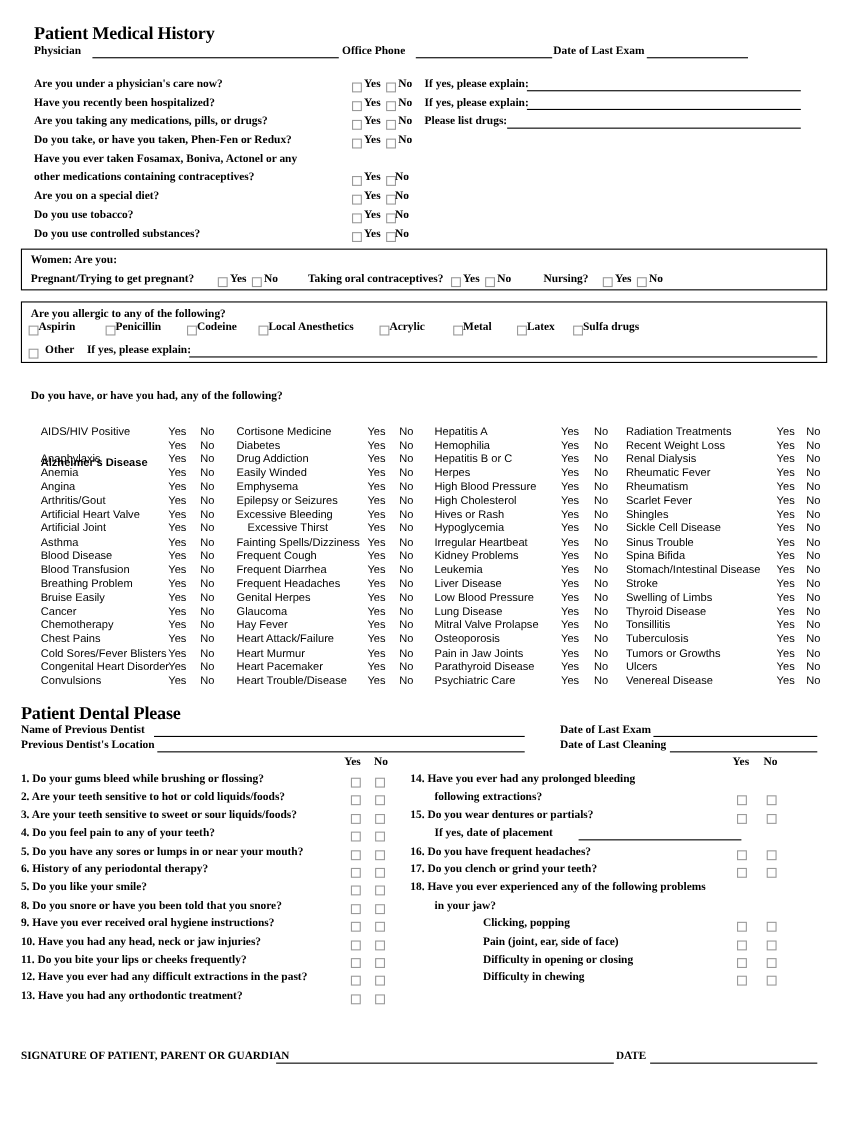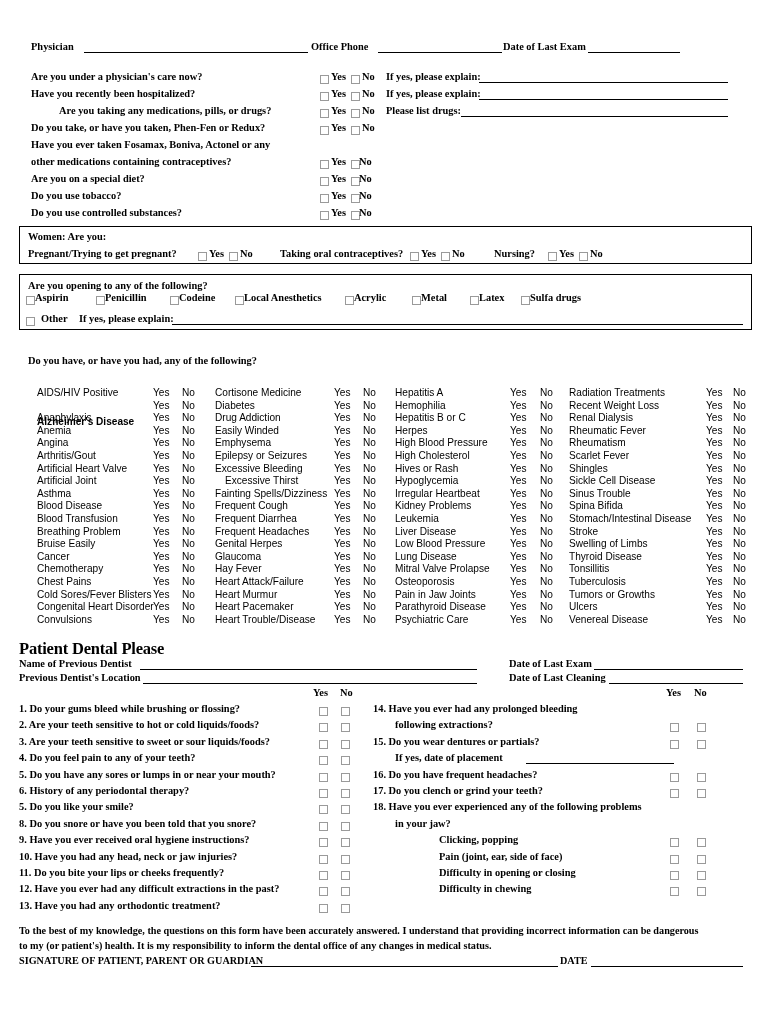--- a/index.html
+++ b/index.html
@@ -79,20 +79,21 @@
   }
 
   .dental-q { font-weight: bold; font-size: 10.4px; }
   .footer-t { font-weight: bold; font-size: 10.2px; }
 </style>
 </head>
 <body>
 
 <div class="page">
 
+  <div class="abs h1" style="left:31px; top:20px;">Patient Medical History</div>
 
   <div class="abs bold" style="left:31px; top:41px;">Physician</div>
   <div class="rule" style="left:84px; top:52px; width:224px;"></div>
 
   <div class="abs bold" style="left:311px; top:41px;">Office Phone</div>
   <div class="rule" style="left:378px; top:52px; width:124px;"></div>
 
   <div class="abs bold" style="left:503px; top:41px;">Date of Last Exam</div>
   <div class="rule" style="left:588px; top:52px; width:92px;"></div>
 
@@ -105,21 +106,21 @@
   <div class="rule" style="left:479px; top:82px; width:249px;"></div>
 
   <div class="abs q-label" style="left:31px; top:88px;">Have you recently been hospitalized?</div>
   <span class="cb abs" style="left:320px; top:92px;"></span>
   <div class="abs yn" style="left:331px; top:88px;">Yes</div>
   <span class="cb abs" style="left:351px; top:92px;"></span>
   <div class="abs yn" style="left:362px; top:88px;">No</div>
   <div class="abs bold" style="left:386px; top:88px;">If yes, please explain:</div>
   <div class="rule" style="left:479px; top:99px; width:249px;"></div>
 
-  <div class="abs q-label" style="left:31px; top:105px;margin-left:28px;">Are  you taking any medications, pills, or drugs?</div>
+  <div class="abs q-label" style="left:31px; top:105px;">Are  you taking any medications, pills, or drugs?</div>
   <span class="cb abs" style="left:320px; top:109px;"></span>
   <div class="abs yn" style="left:331px; top:105px;">Yes</div>
   <span class="cb abs" style="left:351px; top:109px;"></span>
   <div class="abs yn" style="left:362px; top:105px;">No</div>
   <div class="abs bold" style="left:386px; top:105px;">Please list drugs:</div>
   <div class="rule" style="left:461px; top:116px; width:267px;"></div>
 
   <div class="abs q-label" style="left:31px; top:122px;">Do you take, or have you taken, Phen-Fen or Redux?</div>
   <span class="cb abs" style="left:320px; top:126px;"></span>
   <div class="abs yn" style="left:331px; top:122px;">Yes</div>
@@ -166,21 +167,21 @@
   <span class="cb abs" style="left:441px; top:252px;"></span>
   <div class="abs yn" style="left:452px; top:248px;">No</div>
 
   <div class="abs bold" style="left:494px; top:248px;">Nursing?</div>
   <span class="cb abs" style="left:548px; top:252px;"></span>
   <div class="abs yn" style="left:559px; top:248px;">Yes</div>
   <span class="cb abs" style="left:579px; top:252px;"></span>
   <div class="abs yn" style="left:590px; top:248px;">No</div>
 
   <div class="box" style="left:19px; top:274px; width:733px; height:56px;"></div>
-  <div class="abs bold" style="left:28px; top:280px;">Are you opening to any of the following?</div>
+  <div class="abs bold" style="left:28px; top:280px;">Are you allergic to any of the following?</div>
 
   <span class="cb abs" style="left:26px; top:296px;"></span>
   <div class="abs bold" style="left:35px; top:292px;">Aspirin</div>
 
   <span class="cb abs" style="left:96px; top:296px;"></span>
   <div class="abs bold" style="left:105px; top:292px;">Penicillin</div>
 
   <span class="cb abs" style="left:170px; top:296px;"></span>
   <div class="abs bold" style="left:179px; top:292px;">Codeine</div>
 
@@ -532,20 +533,18 @@
       <span class="cb abs" style="left: 670px; top: 854.6px;"></span>
       <span class="cb abs" style="left: 697px; top: 854.6px;"></span>
       <div class="abs dental-q" style="left: 439px; top: 867px;">Difficulty in opening or closing</div>
       <span class="cb abs" style="left: 670px; top: 871px;"></span>
       <span class="cb abs" style="left: 697px; top: 871px;"></span>
       <div class="abs dental-q" style="left: 439px; top: 883.4px;">Difficulty in chewing</div>
       <span class="cb abs" style="left: 670px; top: 887.4px;"></span>
       <span class="cb abs" style="left: 697px; top: 887.4px;"></span>
     </div>
 
-  <div class="abs footer-t" style="left:19px; top:925px;">To the best of my knowledge, the questions on this form have been accurately answered.  I understand that providing incorrect information can be dangerous</div>
-  <div class="abs footer-t" style="left:19px; top:940px;">to my (or patient's) health. It is my responsibility to inform the dental office of any changes in medical status.</div>
   <div class="abs footer-t" style="left:19px; top:955px;">SIGNATURE OF PATIENT, PARENT OR GUARDIAN</div>
   <div class="rule" style="left:251px; top:966px; width:307px;"></div>
   <div class="abs footer-t" style="left:560px; top:955px;">DATE</div>
   <div class="rule" style="left:591px; top:966px; width:152px;"></div>
 
 </div>
 
 </body></html>

